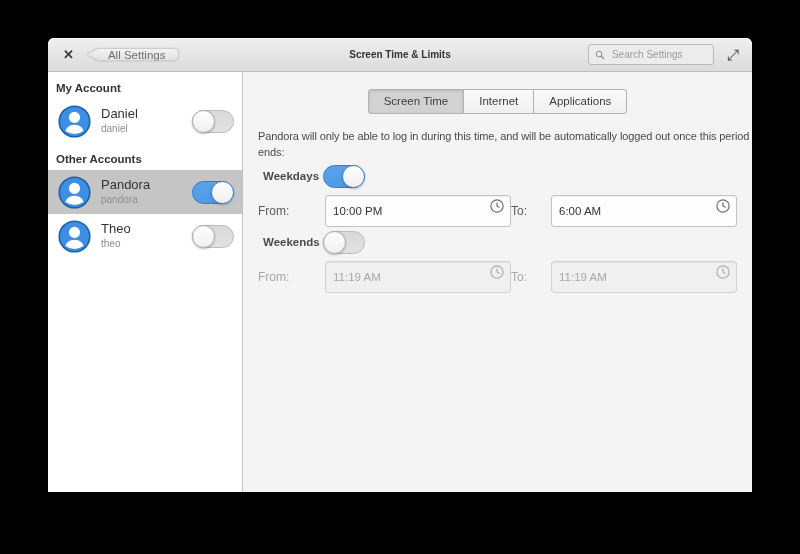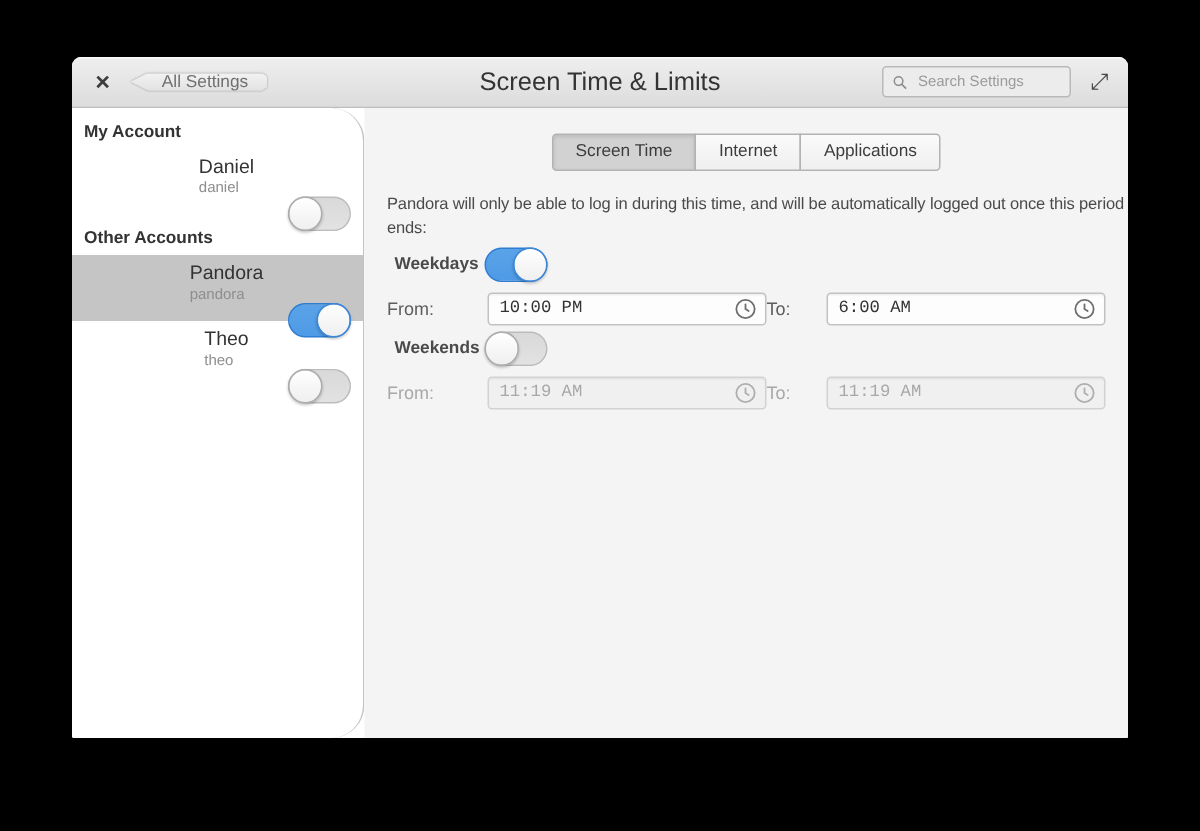--- a/index.html
+++ b/index.html
@@ -25,42 +25,41 @@
   .close-x{font-size:13px;font-weight:bold;color:#3c3c3c;margin:0 13px 0 3px;cursor:default;line-height:1;}
   .back-wrap{filter:drop-shadow(0 0 .8px #9a9a9a);}
   .back-btn{
     clip-path:polygon(12px 0,calc(100% - 4px) 0,100% 22%,100% 78%,calc(100% - 4px) 100%,12px 100%,0 50%);
     background:linear-gradient(#f2f2f2,#e1e1e1);
     color:#6f6f6f;font-size:11.5px;height:22px;line-height:22px;
     padding:0 13px 0 21px;border-radius:3px;
   }
   .hb-title{
     position:absolute;left:0;right:0;text-align:center;
-    font-size:17px;font-weight:normal;color:#333;pointer-events:none;
+    font-size:10px;font-weight:bold;color:#333;pointer-events:none;
   }
   .search-entry{
     margin-left:auto;width:126px;height:21px;box-sizing:border-box;
     background:#ececec;border:1px solid #b9b9b9;border-radius:3px;
     display:flex;align-items:center;padding:0 6px;gap:5px;z-index:2;
   }
   .search-entry input{
     border:none;background:transparent;outline:none;width:100%;
     font-size:10px;color:#555;font-family:"Liberation Sans",sans-serif;
   }
   .search-entry input::placeholder{color:#9b9b9b;}
   .expand-glyph{font-size:15px;color:#454545;margin:0 1px 0 13px;line-height:1;z-index:2;}
   
   .body-row{flex:1;display:flex;min-height:0;}
   .sidebar{
     width:195px;flex:0 0 195px;background:#fff;border-right:1px solid #c3c3c3;
     box-sizing:border-box;
-    border-radius:22px;
   }
   .side-header{font-size:11.5px;font-weight:bold;color:#333;padding:10px 8px 5px 8px;}
-  .user-row{display:flex;align-items:center;padding:5px 8px 5px 10px;height:34px;flex-direction:column;}
+  .user-row{display:flex;align-items:center;padding:5px 8px 5px 10px;height:34px;}
   .user-row.selected{background:#c5c5c5;}
   .user-info{margin-left:10px;line-height:1.15;}
   .user-name{font-size:13px;color:#333;}
   .user-sub{font-size:10px;color:#8e8e8e;margin-top:1px;}
   .user-row .switch{margin-left:auto;}
   
   .switch{
     width:42px;height:23px;border-radius:12px;box-sizing:border-box;position:relative;
     background:linear-gradient(#d9d9d9,#e2e2e2);border:1px solid #bcbcbc;flex:0 0 auto;
   }
@@ -88,23 +87,23 @@
   .toggle-row{display:flex;align-items:center;margin-top:4px;}
   .toggle-row .bold-lbl{
     width:60px;margin-left:5px;font-size:11.5px;font-weight:bold;color:#4a4a4a;flex:0 0 60px;
   }
   .time-row{display:flex;align-items:center;margin-top:7px;}
   .fromto-lbl{font-size:12px;color:#5d5d5d;text-align:left;box-sizing:border-box;}
   .from-lbl{width:67px;padding-right:10px;flex:0 0 67px;}
   .to-lbl{width:40px;padding-right:8px;flex:0 0 40px;}
   .time-field{position:relative;width:186px;flex:0 0 186px;}
   .time-field input{
-    width:100%;height:22px;box-sizing:border-box;border:1px solid #c2c2c2;border-radius:3px;
+    width:100%;height:32px;box-sizing:border-box;border:1px solid #c2c2c2;border-radius:3px;
     background:#fdfdfd;font-size:11.5px;color:#333;padding:0 26px 0 7px;outline:none;
-    font-family:Liberation Mono, monospace;box-shadow:inset 0 1px 1px rgba(0,0,0,.05);
+    font-family:Liberation Sans, sans-serif;box-shadow:inset 0 1px 1px rgba(0,0,0,.05);
   }
   .clock-ic{position:absolute;right:6px;top:3px;}
   .time-row.disabled .fromto-lbl{color:#a8a8a8;}
   .time-row.disabled input{background:#f0f0f0;color:#a8a8a8;border-color:#d2d2d2;}
   .time-row.disabled .clock-ic{opacity:.5;}
   svg{display:block;}
 </style>
 </head>
 <body>
 

